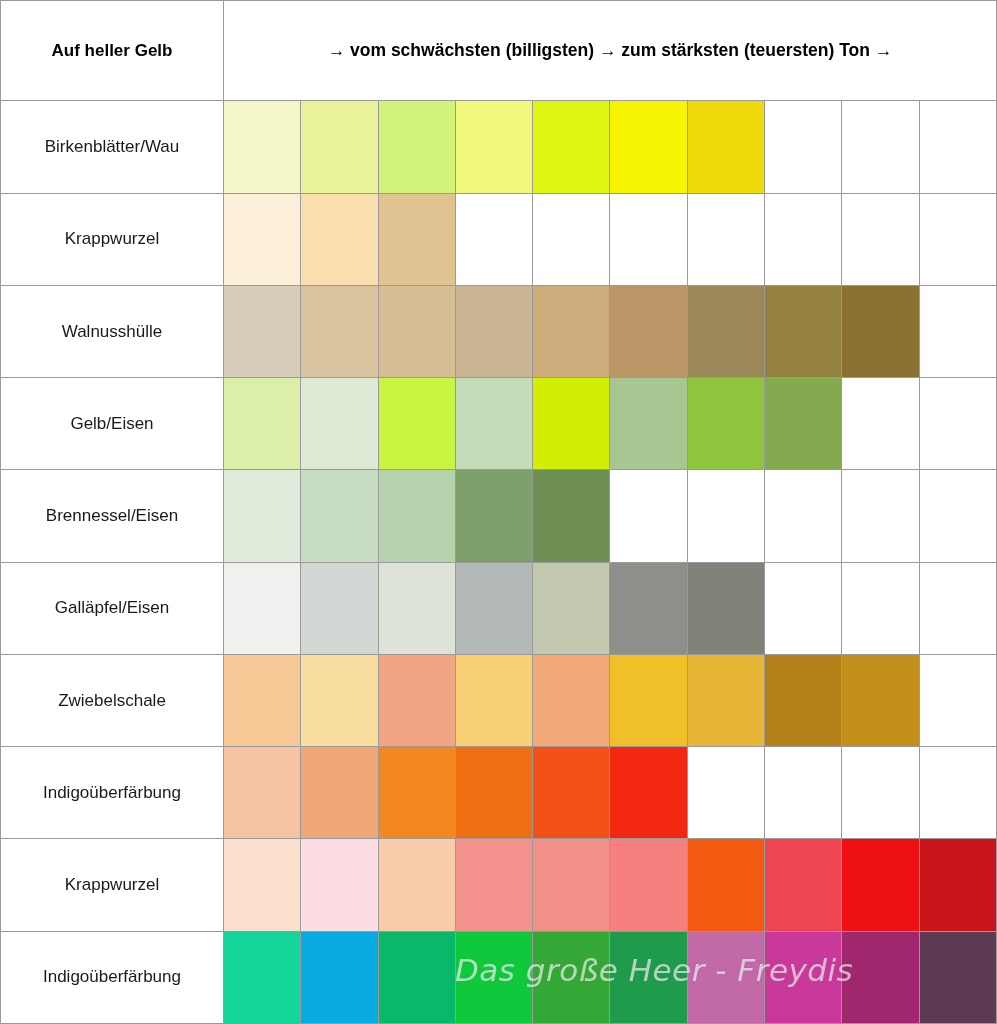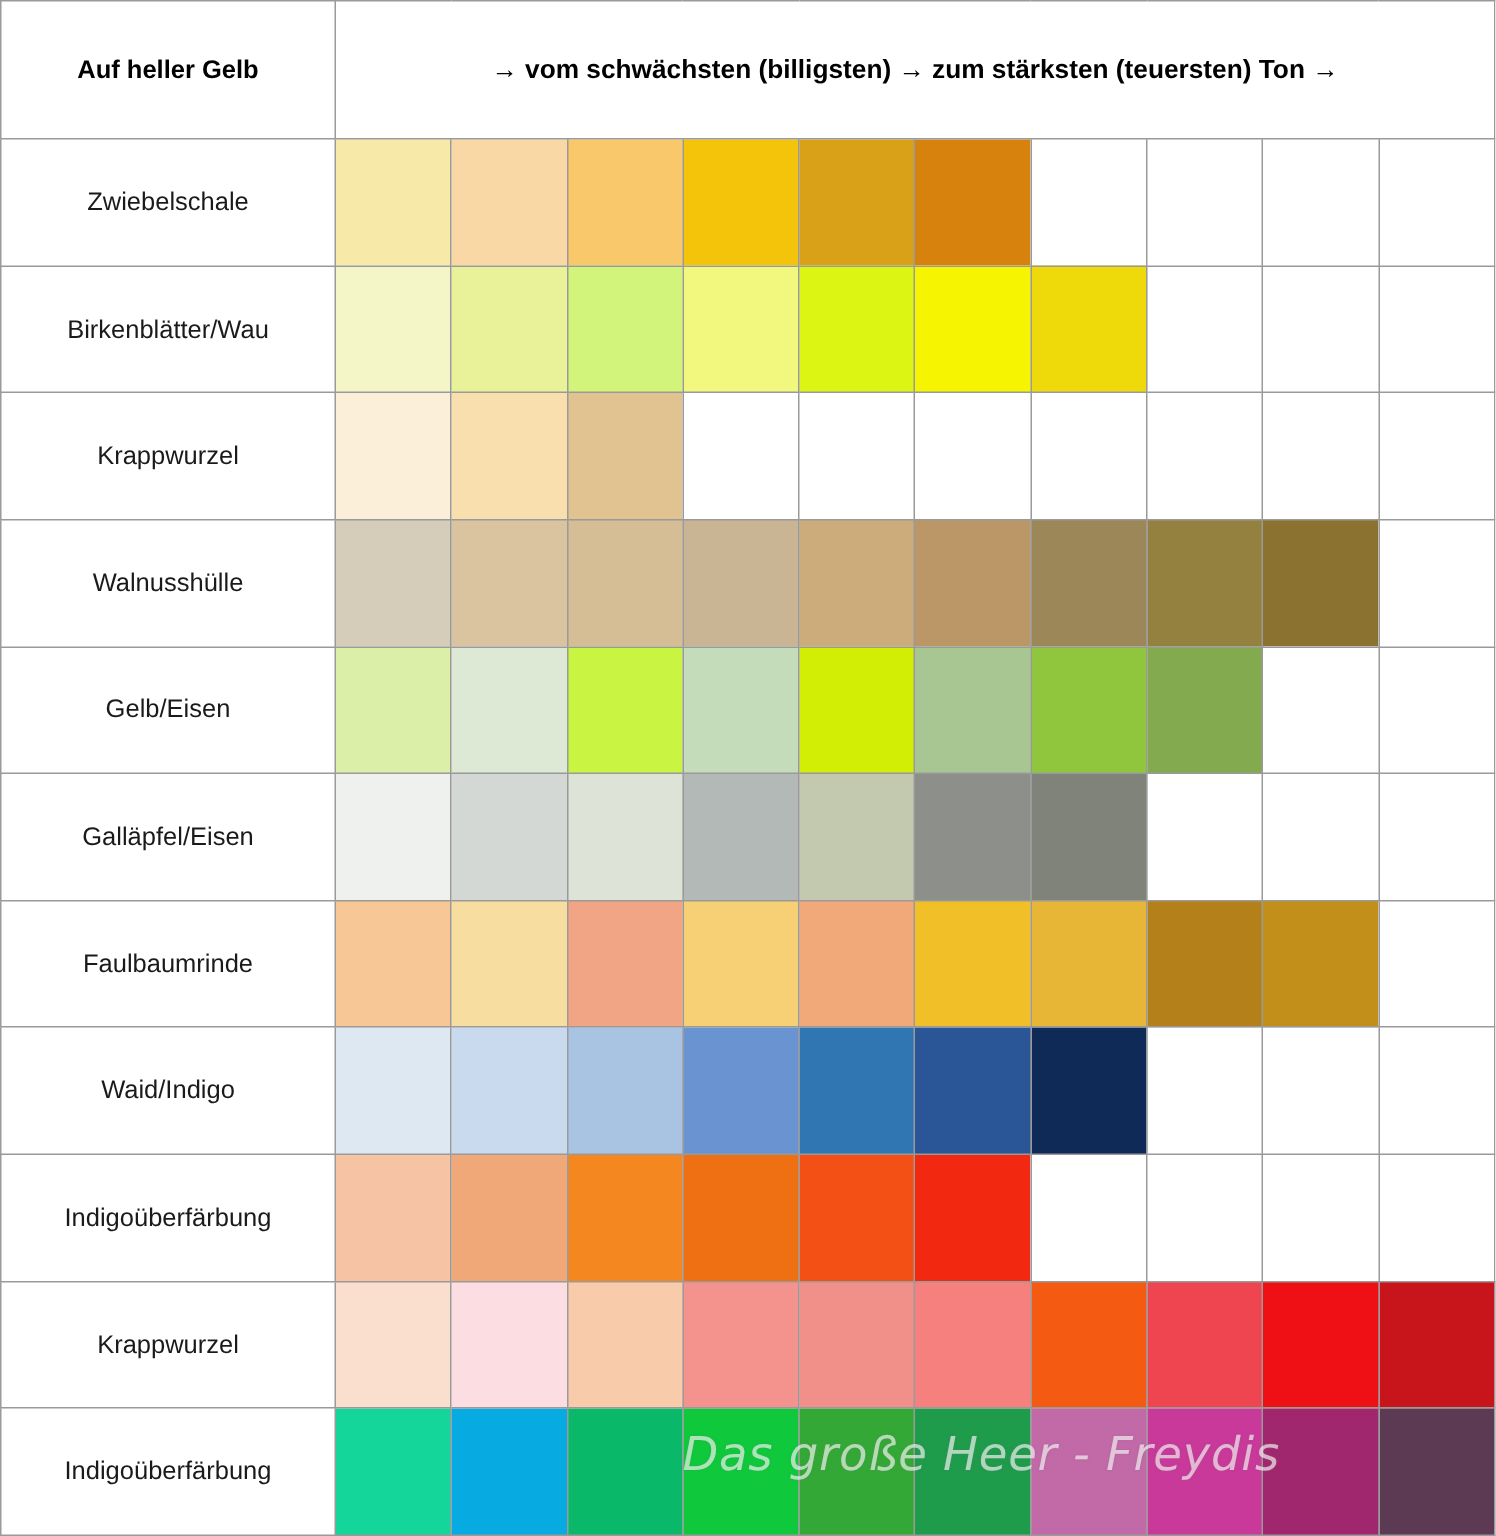--- a/index.html
+++ b/index.html
@@ -82,33 +82,20 @@
 </head>
 <body>
 
 <div id="table-wrap">
   <table class="color-table">
     <tbody>
       <tr>
         <td class="hdr-label">Auf heller Gelb</td>
         <td class="hdr-arrow" colspan="10">→ vom schwächsten (billigsten) → zum stärksten (teuersten) Ton →</td>
       </tr>
-    <tr>
-          <td class="row-label">Zwiebelschale</td>
-          <td class="swatch" style="background: rgb(247, 234, 168);"></td>
-          <td class="swatch" style="background: rgb(249, 216, 166);"></td>
-          <td class="swatch" style="background: rgb(248, 200, 106);"></td>
-          <td class="swatch" style="background: rgb(244, 196, 10);"></td>
-          <td class="swatch" style="background: rgb(217, 161, 23);"></td>
-          <td class="swatch" style="background: rgb(214, 130, 12);"></td>
-          <td class="swatch" style="background: rgb(255, 255, 255);"></td>
-          <td class="swatch" style="background: rgb(255, 255, 255);"></td>
-          <td class="swatch" style="background: rgb(255, 255, 255);"></td>
-          <td class="swatch" style="background: rgb(255, 255, 255);"></td>
-        </tr>
         <tr>
           <td class="row-label">Birkenblätter/Wau</td>
           <td class="swatch" style="background: rgb(244, 246, 200);"></td>
           <td class="swatch" style="background: rgb(233, 242, 152);"></td>
           <td class="swatch" style="background: rgb(211, 244, 122);"></td>
           <td class="swatch" style="background: rgb(242, 247, 126);"></td>
           <td class="swatch" style="background: rgb(221, 245, 19);"></td>
           <td class="swatch" style="background: rgb(246, 244, 0);"></td>
           <td class="swatch" style="background: rgb(238, 217, 11);"></td>
           <td class="swatch" style="background: rgb(255, 255, 255);"></td>
@@ -148,56 +135,56 @@
           <td class="swatch" style="background: rgb(201, 244, 66);"></td>
           <td class="swatch" style="background: rgb(197, 220, 187);"></td>
           <td class="swatch" style="background: rgb(211, 238, 5);"></td>
           <td class="swatch" style="background: rgb(167, 198, 146);"></td>
           <td class="swatch" style="background: rgb(143, 198, 61);"></td>
           <td class="swatch" style="background: rgb(132, 170, 79);"></td>
           <td class="swatch" style="background: rgb(255, 255, 255);"></td>
           <td class="swatch" style="background: rgb(255, 255, 255);"></td>
         </tr>
         <tr>
+          <td class="row-label">Brennessel/Eisen</td>
+          <td class="swatch" style="background: rgb(223, 234, 219);"></td>
+          <td class="swatch" style="background: rgb(199, 220, 192);"></td>
+          <td class="swatch" style="background: rgb(182, 211, 174);"></td>
+          <td class="swatch" style="background: rgb(125, 159, 105);"></td>
+          <td class="swatch" style="background: rgb(109, 143, 84);"></td>
+          <td class="swatch" style="background: rgb(255, 255, 255);"></td>
+          <td class="swatch" style="background: rgb(255, 255, 255);"></td>
+          <td class="swatch" style="background: rgb(255, 255, 255);"></td>
+          <td class="swatch" style="background: rgb(255, 255, 255);"></td>
+          <td class="swatch" style="background: rgb(255, 255, 255);"></td>
+        </tr>
+        <tr>
           <td class="row-label">Galläpfel/Eisen</td>
           <td class="swatch" style="background: rgb(239, 241, 238);"></td>
           <td class="swatch" style="background: rgb(211, 216, 213);"></td>
           <td class="swatch" style="background: rgb(221, 227, 214);"></td>
           <td class="swatch" style="background: rgb(179, 185, 182);"></td>
           <td class="swatch" style="background: rgb(195, 201, 174);"></td>
           <td class="swatch" style="background: rgb(141, 143, 138);"></td>
           <td class="swatch" style="background: rgb(128, 131, 122);"></td>
           <td class="swatch" style="background: rgb(255, 255, 255);"></td>
           <td class="swatch" style="background: rgb(255, 255, 255);"></td>
           <td class="swatch" style="background: rgb(255, 255, 255);"></td>
         </tr>
         <tr>
-          <td class="row-label">Faulbaumrinde</td>
+          <td class="row-label">Zwiebelschale</td>
           <td class="swatch" style="background: rgb(247, 199, 149);"></td>
           <td class="swatch" style="background: rgb(248, 221, 160);"></td>
           <td class="swatch" style="background: rgb(242, 165, 132);"></td>
           <td class="swatch" style="background: rgb(247, 207, 116);"></td>
           <td class="swatch" style="background: rgb(242, 169, 122);"></td>
           <td class="swatch" style="background: rgb(241, 192, 40);"></td>
           <td class="swatch" style="background: rgb(231, 182, 55);"></td>
           <td class="swatch" style="background: rgb(180, 128, 26);"></td>
           <td class="swatch" style="background: rgb(194, 144, 26);"></td>
-          <td class="swatch" style="background: rgb(255, 255, 255);"></td>
-        </tr>
-        <tr>
-          <td class="row-label">Waid/Indigo</td>
-          <td class="swatch" style="background: rgb(221, 232, 242);"></td>
-          <td class="swatch" style="background: rgb(201, 218, 238);"></td>
-          <td class="swatch" style="background: rgb(169, 196, 227);"></td>
-          <td class="swatch" style="background: rgb(106, 147, 209);"></td>
-          <td class="swatch" style="background: rgb(47, 118, 178);"></td>
-          <td class="swatch" style="background: rgb(42, 85, 150);"></td>
-          <td class="swatch" style="background: rgb(16, 42, 88);"></td>
-          <td class="swatch" style="background: rgb(255, 255, 255);"></td>
-          <td class="swatch" style="background: rgb(255, 255, 255);"></td>
           <td class="swatch" style="background: rgb(255, 255, 255);"></td>
         </tr>
         <tr>
           <td class="row-label">Indigoüberfärbung</td>
           <td class="swatch" style="background: rgb(246, 195, 164);"></td>
           <td class="swatch" style="background: rgb(240, 168, 120);"></td>
           <td class="swatch" style="background: rgb(245, 135, 32);"></td>
           <td class="swatch" style="background: rgb(238, 112, 18);"></td>
           <td class="swatch" style="background: rgb(242, 80, 20);"></td>
           <td class="swatch" style="background: rgb(242, 40, 16);"></td>

